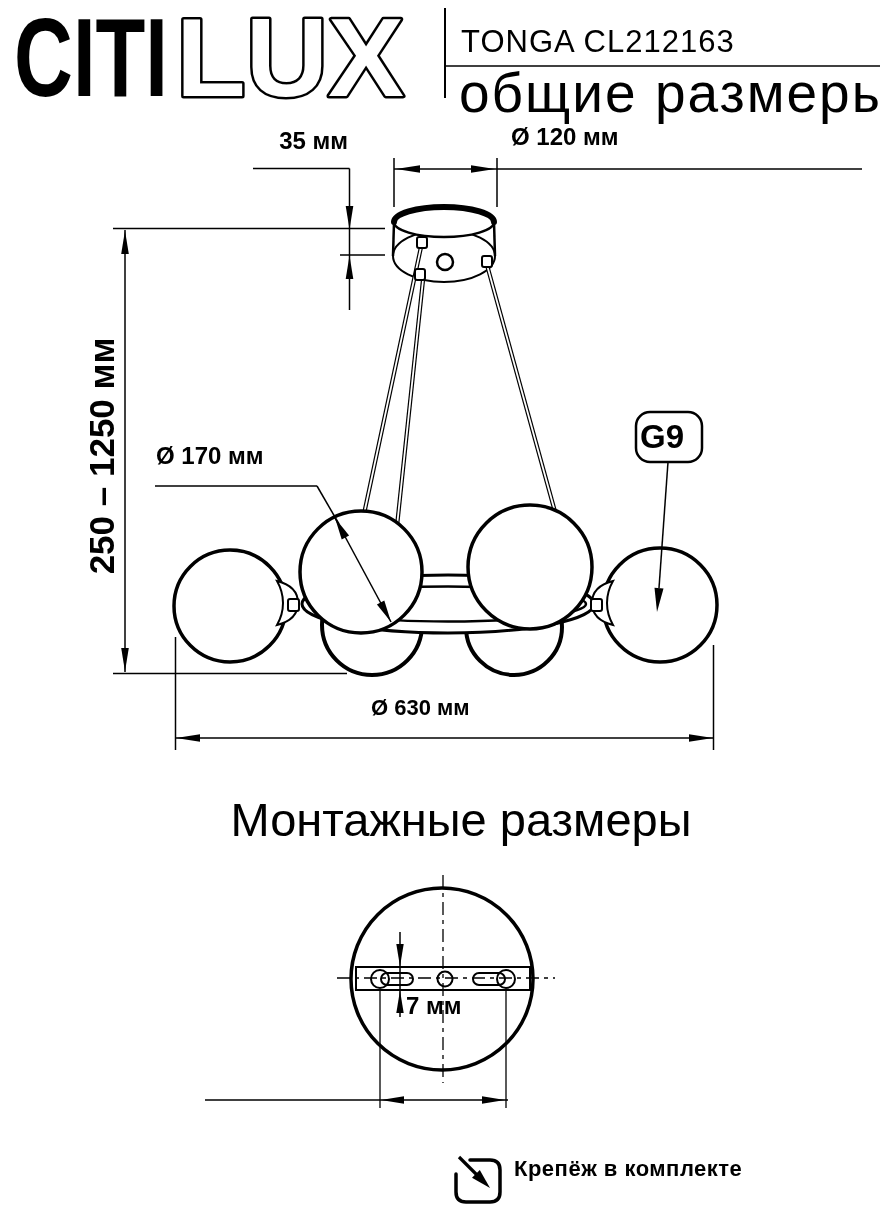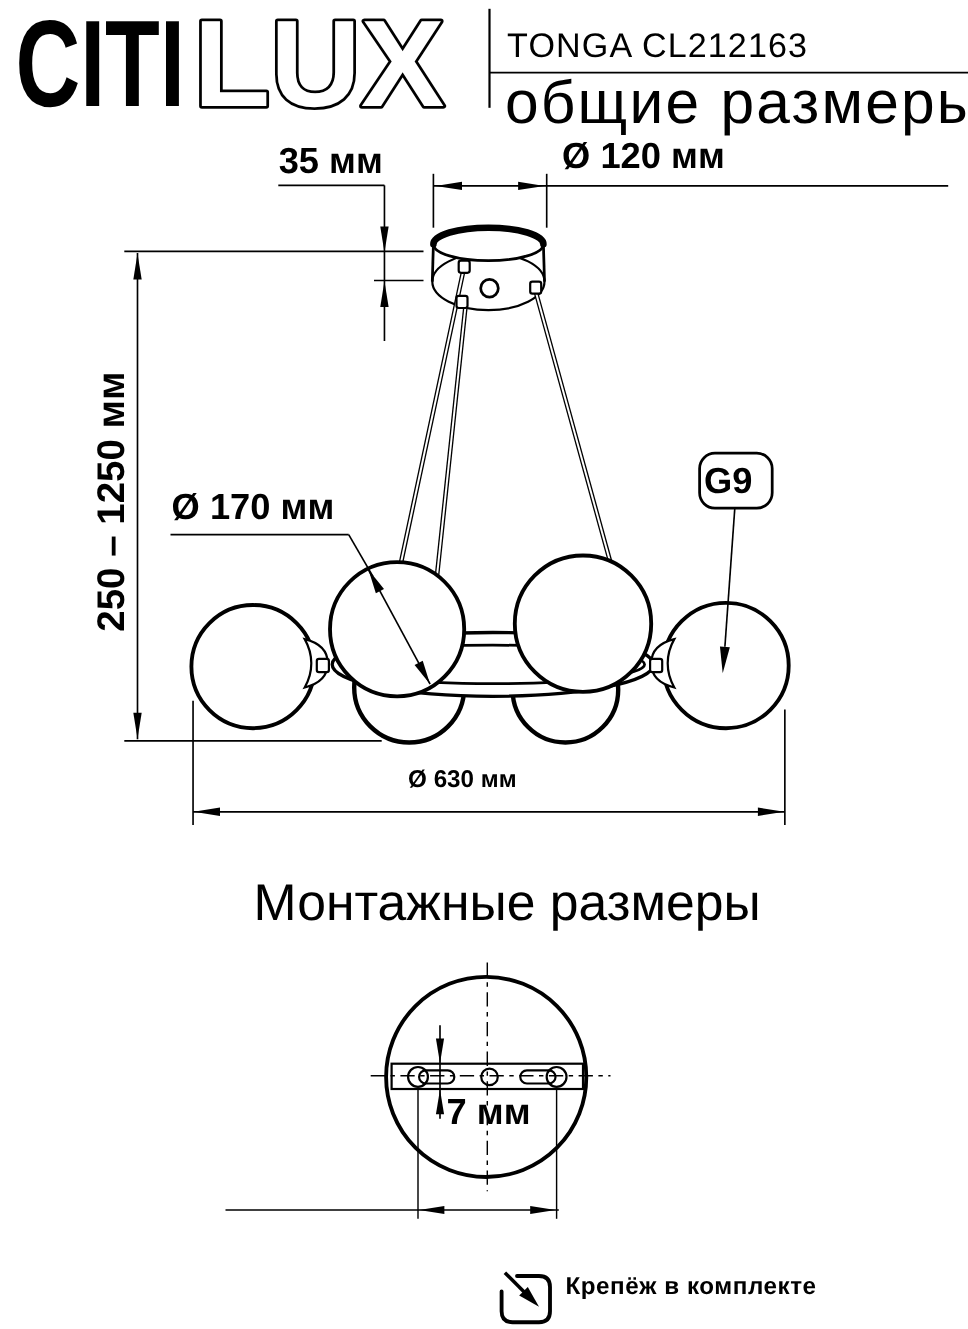--- a/index.html
+++ b/index.html
@@ -1,20 +1,20 @@
 <!DOCTYPE html>
 <html><head>
 <meta charset="utf-8">
 <style>
   html,body{margin:0;padding:0;background:#fff;}
   .stage{position:relative;width:880px;height:1208px;background:#fff;overflow:hidden;
          font-family:"Liberation Sans",sans-serif;color:#000;border-radius:28px;}
   .stage svg{position:absolute;left:0;top:0;}
   .lbl{position:absolute;line-height:1;white-space:nowrap;color:#000;}
-  .dim{font-weight:bold;font-size:33px;}
+  .dim{font-weight:bold;font-size:24px;}
   .model{font-size:31px;letter-spacing:1px;}
   .subtitle{font-size:55px;letter-spacing:2px;}
   .rot{transform:translate(-50%,-50%) rotate(-90deg);transform-origin:center;}
   .g9box{position:absolute;left:636px;top:412px;width:52px;height:50px;
          display:flex;align-items:center;justify-content:center;
          font-weight:bold;font-size:33px;}
   .center{text-align:center;}
 </style>
 </head>
 <body>

